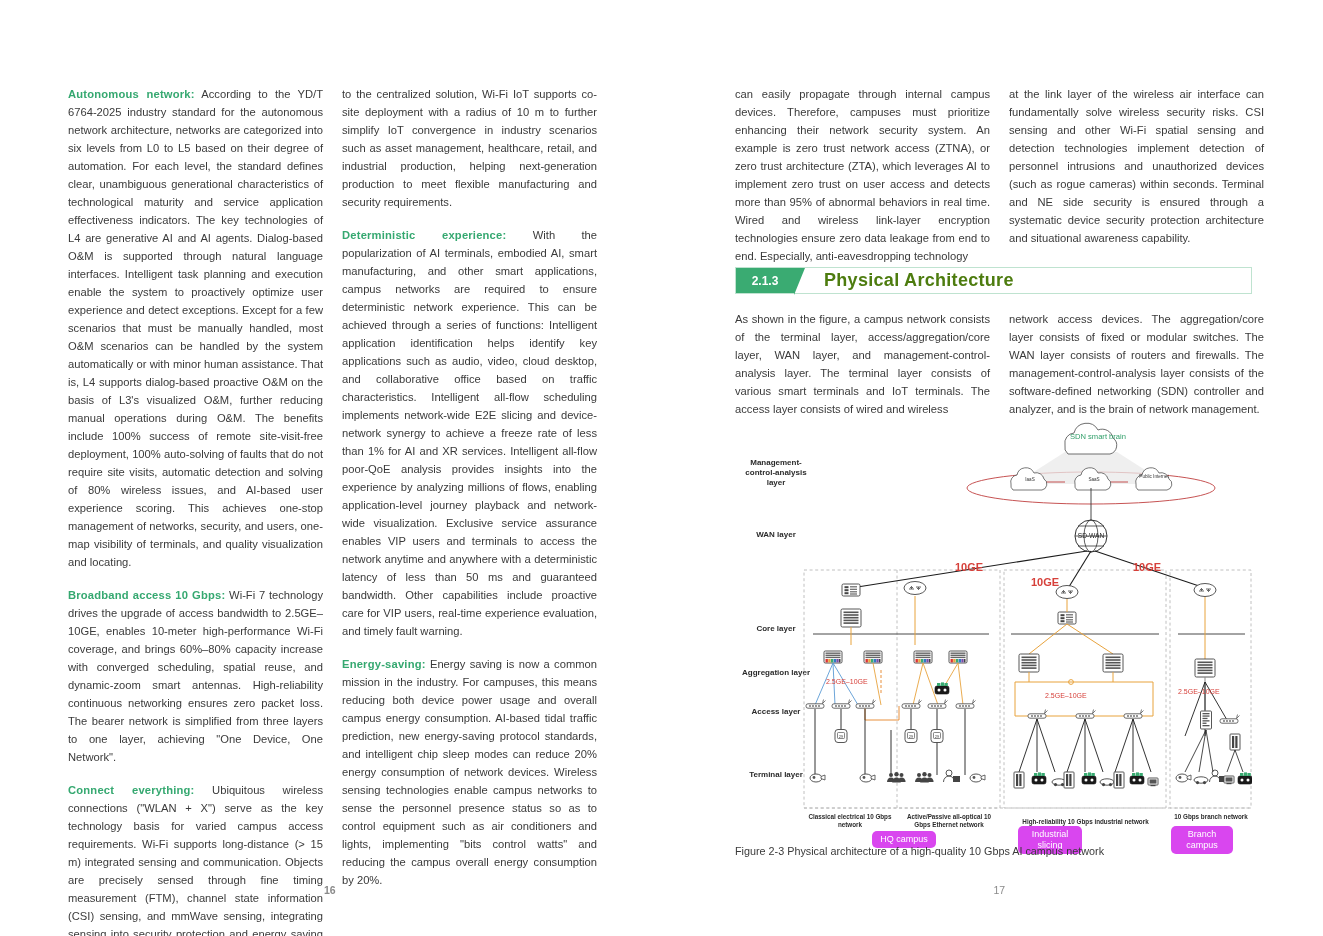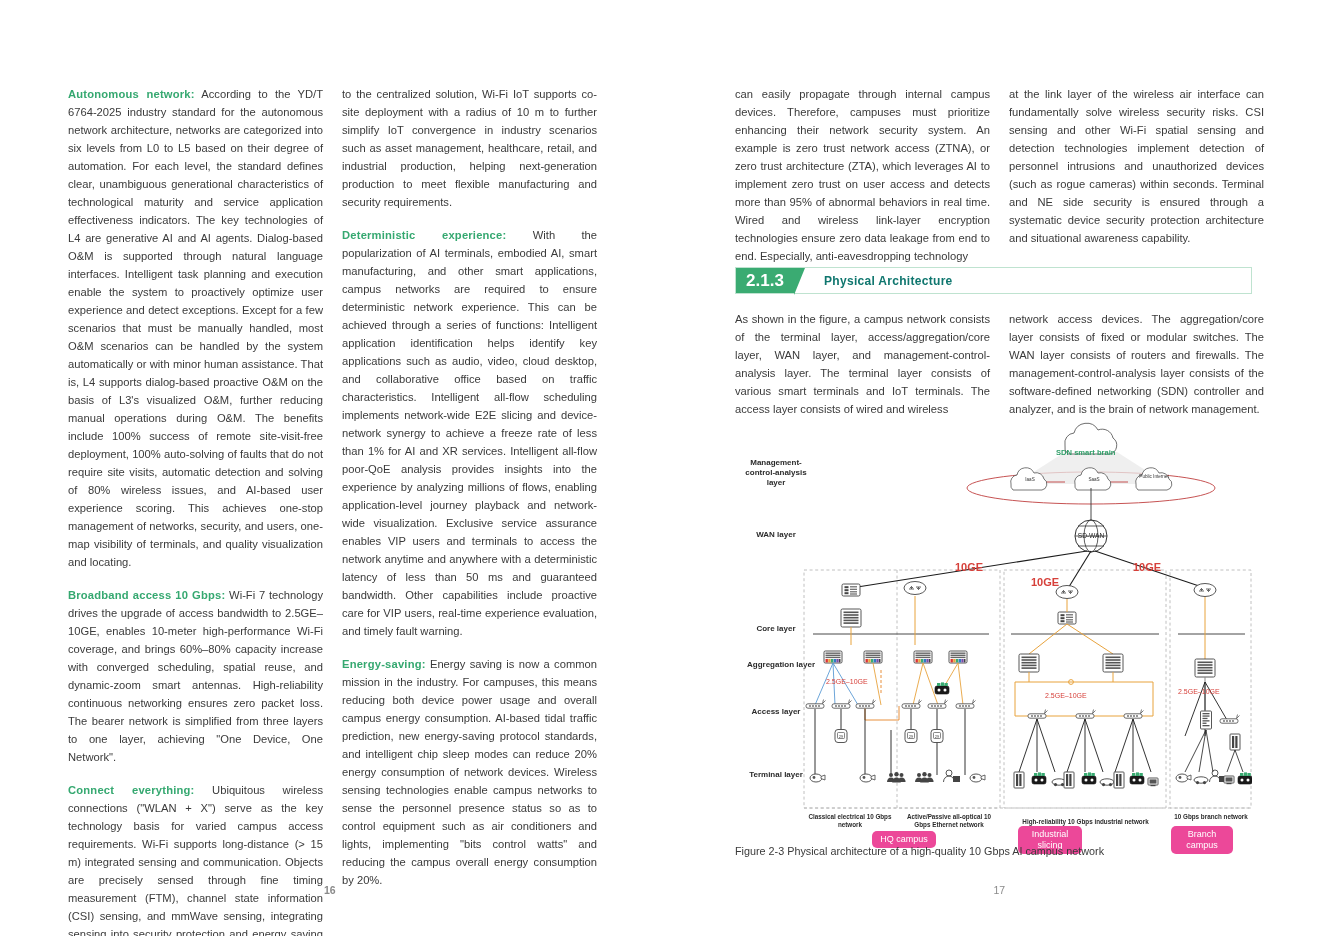--- a/index.html
+++ b/index.html
@@ -37,65 +37,65 @@
 
   
   .sect-head {
     position:absolute; left:735px; top:267px; width:517px; height:27px;
     border:1px solid #bfe3d0;
     display:flex; align-items:stretch;
     background:#fff;
   }
   .sect-num {
     background:#3aab72; color:#fff;
-    font-size:17px; font-weight:bold;
+    font-size:12px; font-weight:bold;
     display:flex; align-items:center; justify-content:center;
     width:58px;
     position:relative;
   }
   .sect-num::after{
     content:""; position:absolute; right:-11px; top:0;
     border-top:27px solid #3aab72;
     border-right:11px solid transparent;
   }
   .sect-title {
     display:flex; align-items:center;
     padding-left:30px;
-    color:#0f766e; font-weight:bold; font-size:12px;
+    color:#4d7c0f; font-weight:bold; font-size:18px;
     letter-spacing:0.3px;
   }
 
   
   .figure-wrap{ position:absolute; left:735px; top:420px; width:517px; height:450px; }
   .fig-caption{
     position:absolute; left:0; top:425px; width:517px;
     font-size:10.8px; color:#3a3a3a;
   }
 
   .layer-label{
     position:absolute; text-align:center; font-size:8px; font-weight:bold;
     color:#2b2b2b; line-height:10px; width:78px; left:2px;
   }
 
   .diagram { position:absolute; left:68px; top:0; width:449px; height:420px; }
 
   svg.netsvg { position:absolute; left:0; top:0; }
 
   .pill{
-    position:absolute; background:#ec4899; color:#fff;
+    position:absolute; background:#d946ef; color:#fff;
     border-radius:5px; font-size:9px; text-align:center;
     line-height:11px; padding:3px 6px; font-weight:normal;
   }
   .netlabel{
     position:absolute; font-size:6.3px; color:#2b2b2b; text-align:center;
     line-height:7.6px; font-weight:bold;
   }
   .ge-label{ position:absolute; font-size:11px; color:#d6403a; font-weight:bold; }
   .ge-label2{ position:absolute; font-size:7px; color:#d6403a; }
-  .cloud-text{ position:absolute; font-size:7.6px; color:#2f9e68; font-weight:bold; text-align:left; line-height:9px;margin-top:16px;}
+  .cloud-text{ position:absolute; font-size:7.6px; color:#2f9e68; font-weight:normal; text-align:right; line-height:9px;}
   .small-cloud-text{ position:absolute; font-size:4.6px; color:#333; text-align:center; line-height:5.6px;}
   .sdwan-text{ position:absolute; font-size:6.6px; color:#222; text-align:center; font-weight:normal;}
 </style>
 </head>
 <body>
 
 <div class="spread">
 
   <div class="page left">
     <div class="cols" style="left:68px; top:85px; width:529px;">
@@ -139,21 +139,21 @@
       <div class="col">
         <p class="para">network access devices. The aggregation/core layer consists of fixed or modular switches. The WAN layer consists of routers and firewalls. The management-control-analysis layer consists of the software-defined networking (SDN) controller and analyzer, and is the brain of network management.</p>
       </div>
     </div>
 
     <div class="figure-wrap" style="left:73.5px;">
 
       <div class="layer-label" style="top:38px;">Management-control-analysis layer</div>
       <div class="layer-label" style="top:110px;">WAN layer</div>
       <div class="layer-label" style="top:204px;">Core layer</div>
-      <div class="layer-label" style="top:240px;text-align:right;">Aggregation layer</div>
+      <div class="layer-label" style="top:248px;">Aggregation layer</div>
       <div class="layer-label" style="top:287px;">Access layer</div>
       <div class="layer-label" style="top:350px;">Terminal layer</div>
 
       <div class="diagram">
 
         <svg class="netsvg" width="449" height="420" viewBox="0 0 449 420">
           <defs>
             <g id="switch">
               <rect x="-9" y="-6" width="18" height="12" rx="1.5" fill="#fff" stroke="#444" stroke-width="0.9"></rect>
               <rect x="-6.5" y="-3.8" width="4" height="2" fill="#444"></rect>

